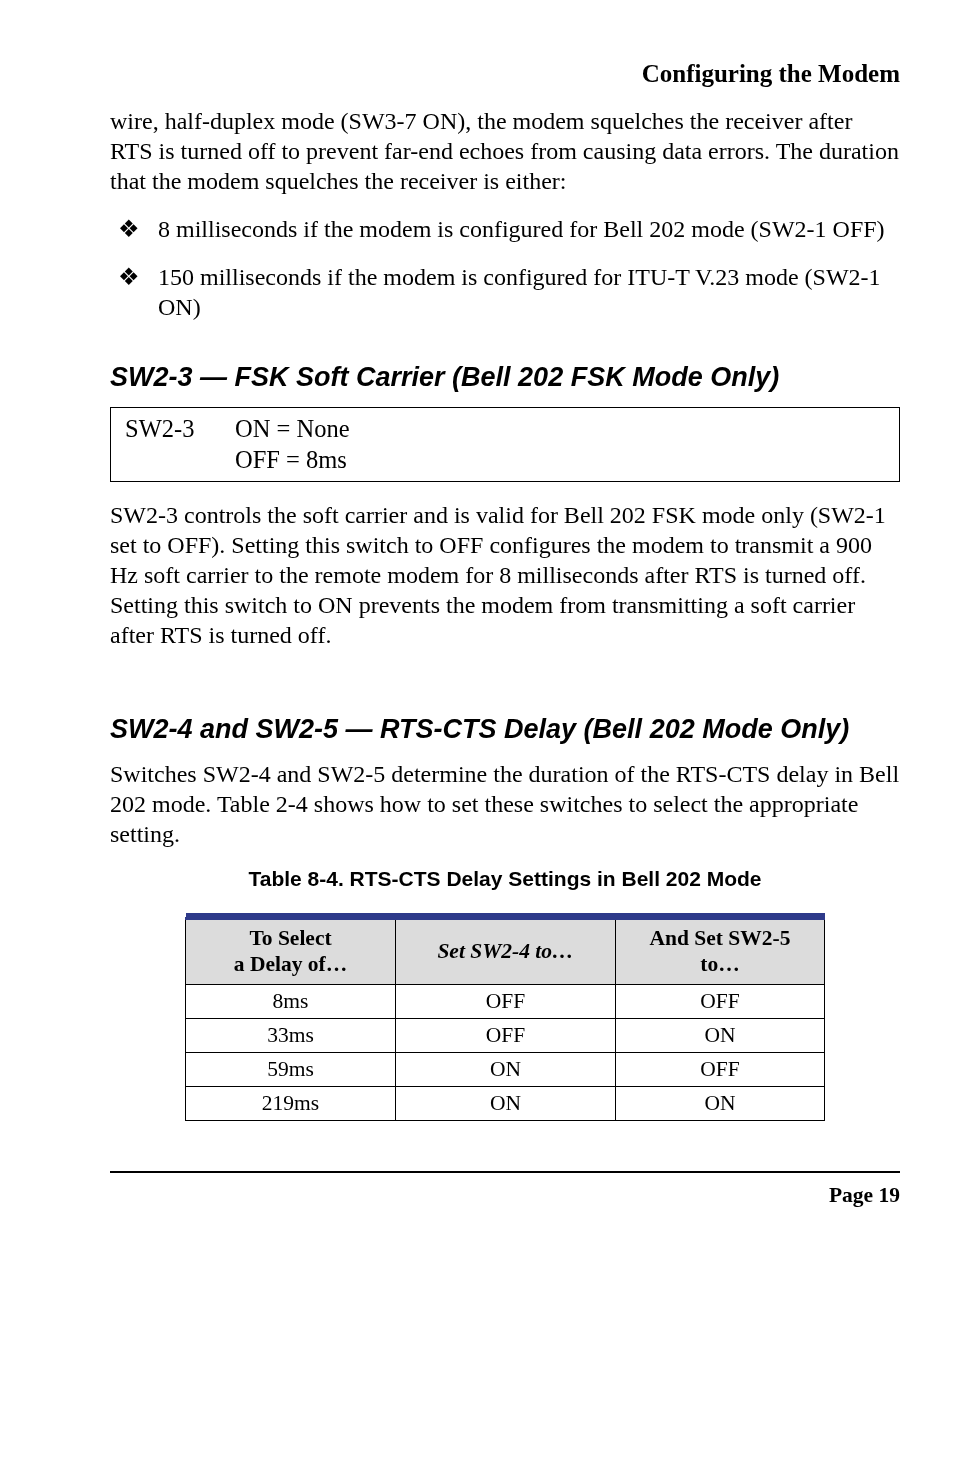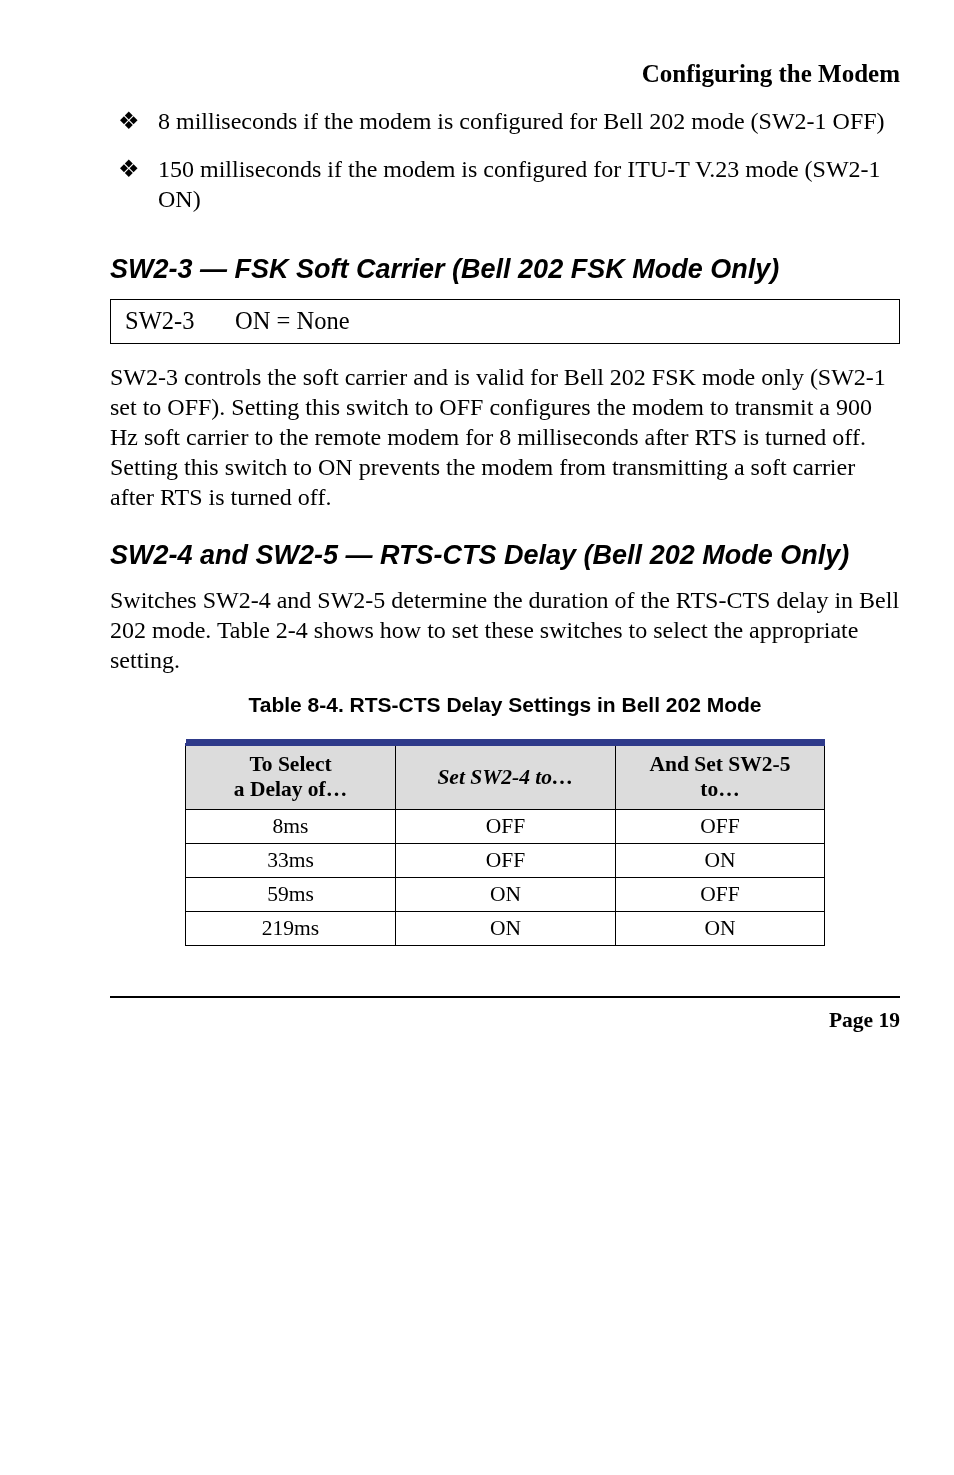--- a/index.html
+++ b/index.html
@@ -102,20 +102,21 @@
     font-weight: bold;
   }
 </style>
 </head>
 <body>
 
 <div class="page">
 
   <div class="header-title">Configuring the Modem</div>
 
+  <p class="body-text">wire, half-duplex mode (SW3-7 ON), the modem squelches the receiver after RTS is turned off to prevent far-end echoes from causing data errors. The duration that the modem squelches the receiver is either:</p>
 
   <ul class="bullet-list">
     <li class="bullet-item">
       <span class="bullet-marker">❖</span>
       <span>8 milliseconds if the modem is configured for Bell 202 mode (SW2-1 OFF)</span>
     </li>
     <li class="bullet-item">
       <span class="bullet-marker">❖</span>
       <span>150 milliseconds if the modem is configured for ITU-T V.23 mode (SW2-1 ON)</span>
     </li>
@@ -123,23 +124,27 @@
 
   <p class="section-heading">
     <span>SW2-3</span><span> — </span><span>FSK Soft Carrier (Bell 202 FSK Mode Only)</span>
   </p>
 
   <div class="sw-box">
     <div class="sw-row">
       <div class="sw-label">SW2-3</div>
       <div>ON = None</div>
     </div>
+    <div class="sw-row">
+      <div class="sw-label"></div>
+      <div>OFF = 8ms</div>
+    </div>
   </div>
 
-  <p class="body-text" style="margin-bottom:28px;">SW2-3 controls the soft carrier and is valid for Bell 202 FSK mode only (SW2-1 set to OFF). Setting this switch to OFF configures the modem to transmit a 900 Hz soft carrier to the remote modem for 8 milliseconds after RTS is turned off. Setting this switch to ON prevents the modem from transmitting a soft carrier after RTS is turned off.</p>
+  <p class="body-text" style="margin-bottom:64px;">SW2-3 controls the soft carrier and is valid for Bell 202 FSK mode only (SW2-1 set to OFF). Setting this switch to OFF configures the modem to transmit a 900 Hz soft carrier to the remote modem for 8 milliseconds after RTS is turned off. Setting this switch to ON prevents the modem from transmitting a soft carrier after RTS is turned off.</p>
 
   <p class="section-heading">
     <span>SW2-4 and SW2-5</span><span> — </span><span>RTS-CTS Delay (Bell 202 Mode Only)</span>
   </p>
 
   <p class="body-text">Switches SW2-4 and SW2-5 determine the duration of the RTS-CTS delay in Bell 202 mode. Table 2-4 shows how to set these switches to select the appropriate setting.</p>
 
   <p class="table-caption">Table 8-4. RTS-CTS Delay Settings in Bell 202 Mode</p>
 
   <table class="data-table">

